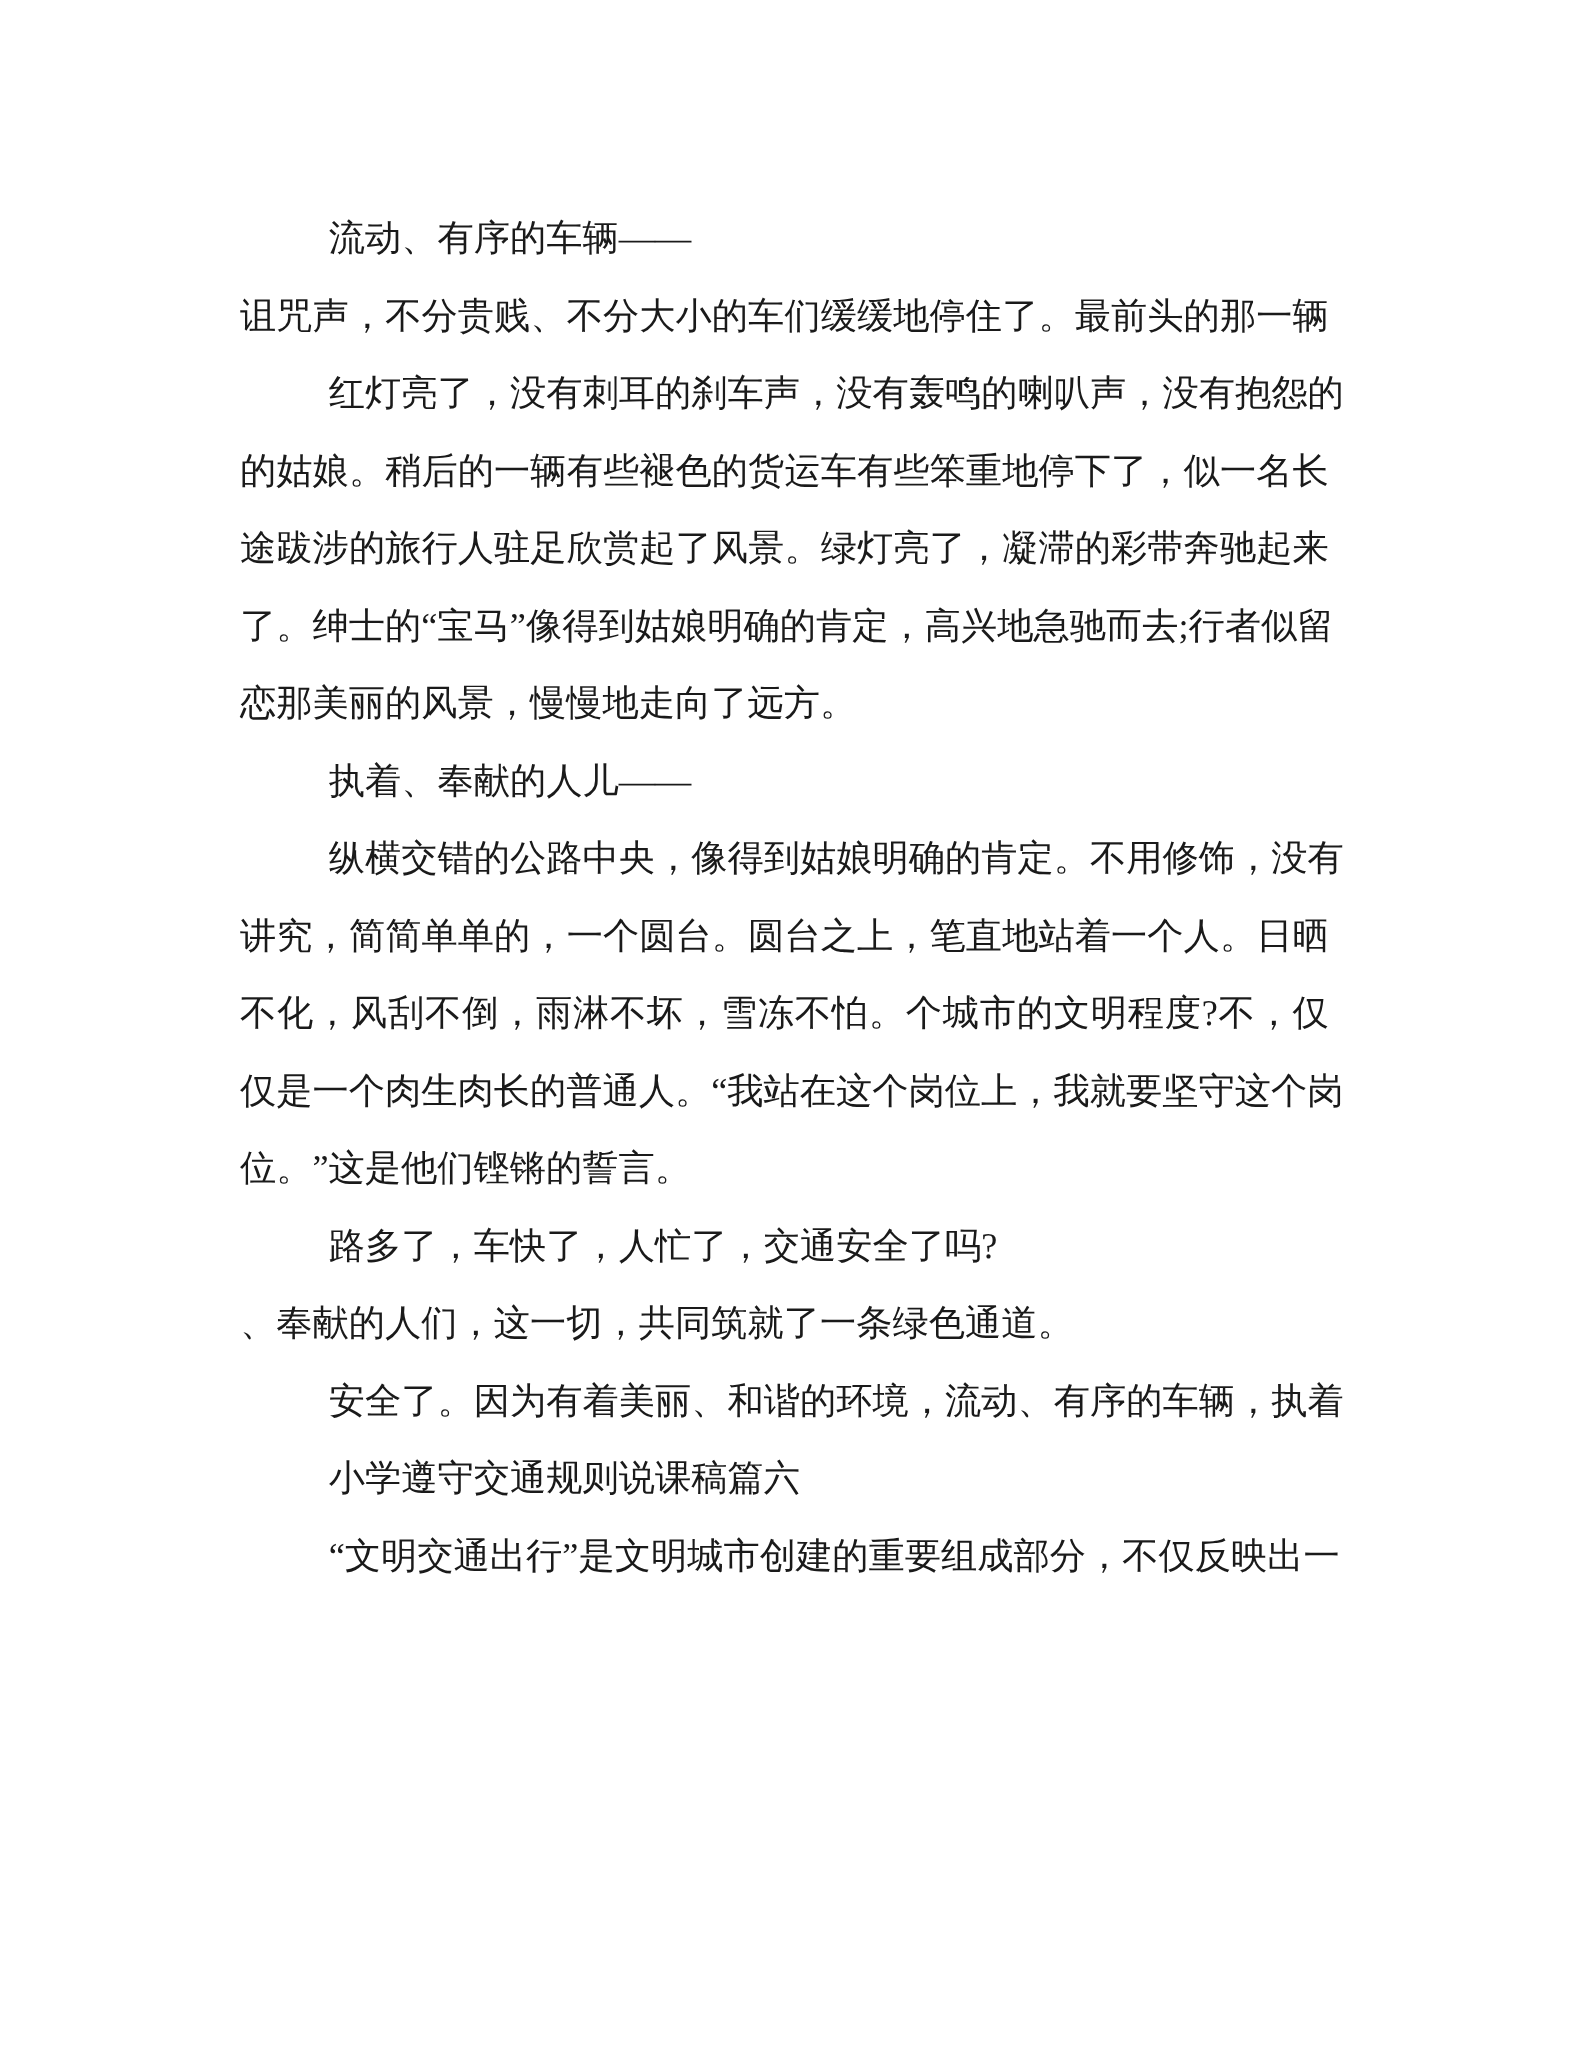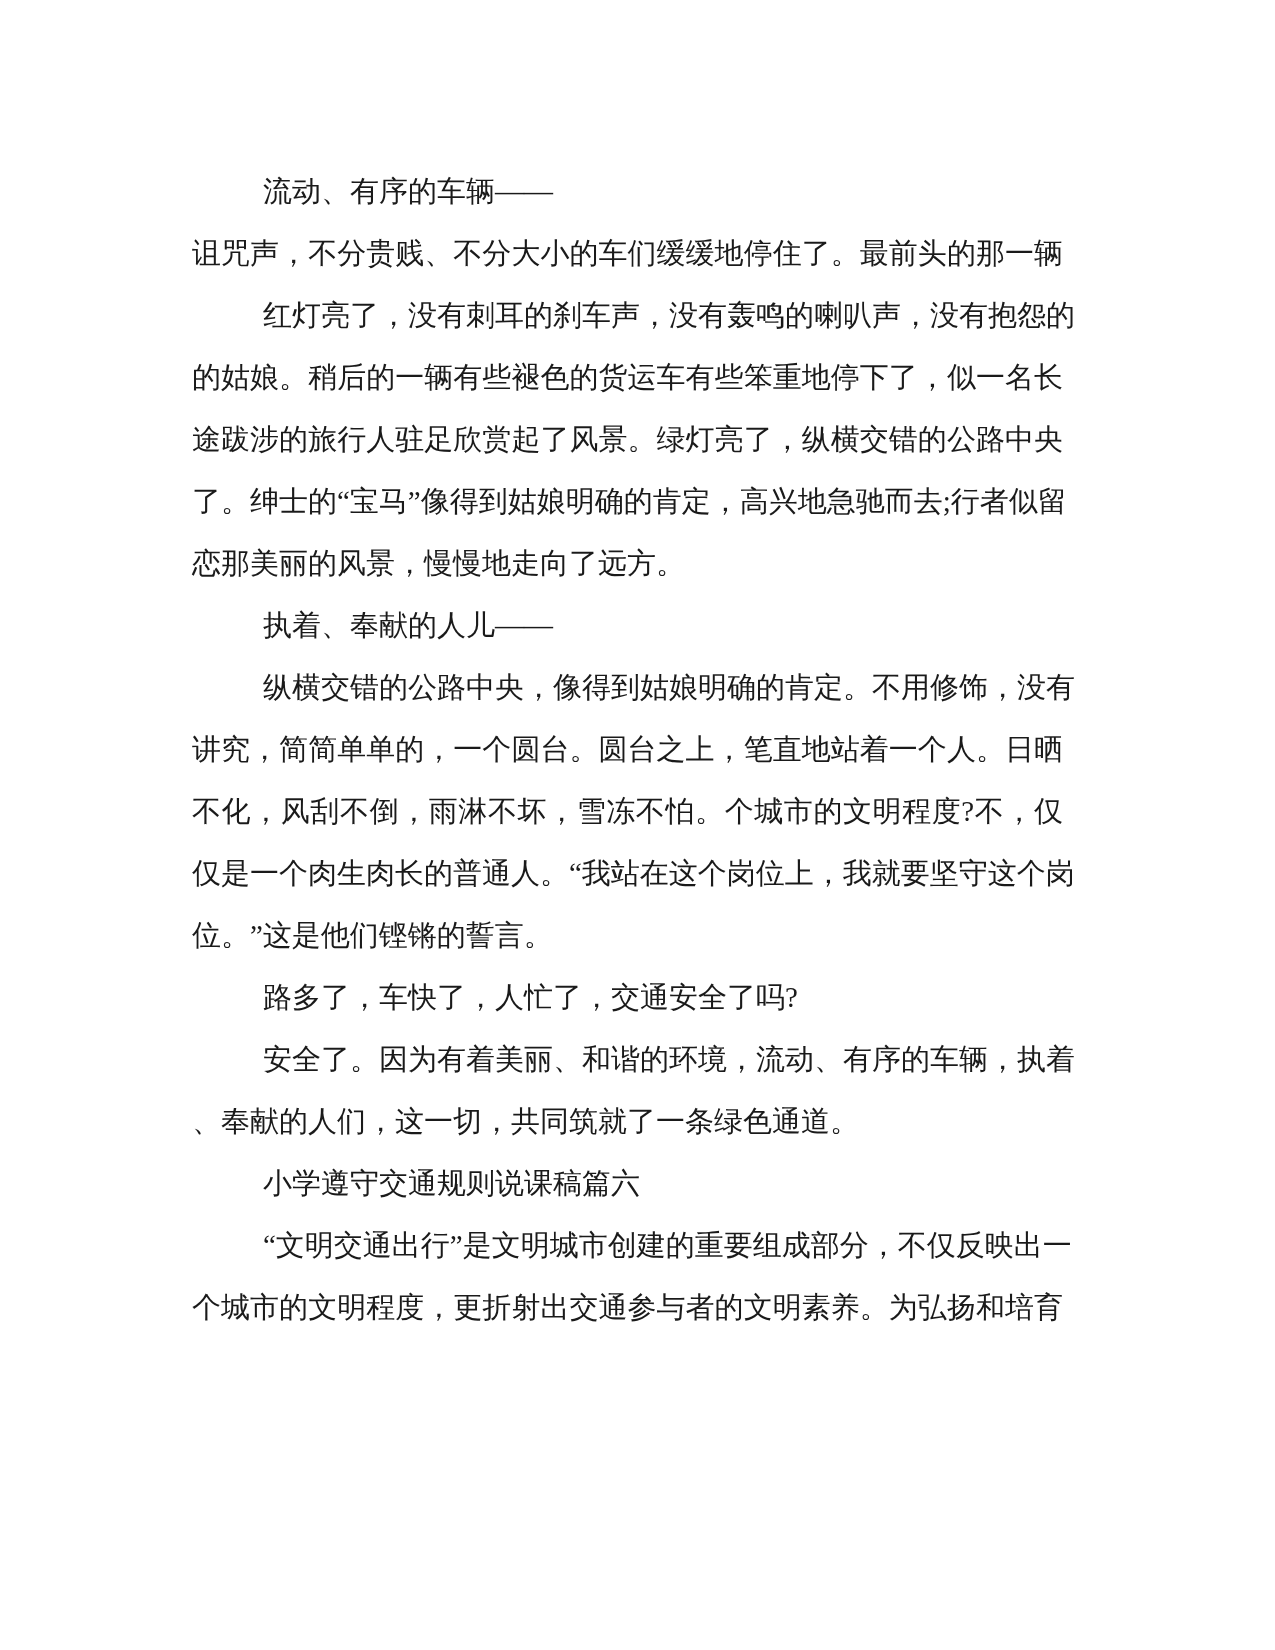--- a/index.html
+++ b/index.html
@@ -43,29 +43,28 @@
 </style>
 </head>
 <body>
 
 <div class="page">
   <div class="doc-body">
       <div class="line indent">流动、有序的车辆——</div>
       <div class="line full">诅咒声，不分贵贱、不分大小的车们缓缓地停住了。最前头的那一辆</div>
       <div class="line indent full">红灯亮了，没有刺耳的刹车声，没有轰鸣的喇叭声，没有抱怨的</div>
       <div class="line full">的姑娘。稍后的一辆有些褪色的货运车有些笨重地停下了，似一名长</div>
-      <div class="line full">途跋涉的旅行人驻足欣赏起了风景。绿灯亮了，纵横交错的公路中央</div>
+      <div class="line full">途跋涉的旅行人驻足欣赏起了风景。绿灯亮了，凝滞的彩带奔驰起来</div>
       <div class="line full">了。绅士的“宝马”像得到姑娘明确的肯定，高兴地急驰而去;行者似留</div>
       <div class="line">恋那美丽的风景，慢慢地走向了远方。</div>
       <div class="line indent">执着、奉献的人儿——</div>
       <div class="line indent full">纵横交错的公路中央，像得到姑娘明确的肯定。不用修饰，没有</div>
       <div class="line full">讲究，简简单单的，一个圆台。圆台之上，笔直地站着一个人。日晒</div>
       <div class="line full">不化，风刮不倒，雨淋不坏，雪冻不怕。个城市的文明程度?不，仅</div>
       <div class="line full">仅是一个肉生肉长的普通人。“我站在这个岗位上，我就要坚守这个岗</div>
       <div class="line">位。”这是他们铿锵的誓言。</div>
       <div class="line indent">路多了，车快了，人忙了，交通安全了吗?</div>
+      <div class="line">、奉献的人们，这一切，共同筑就了一条绿色通道。</div>
       <div class="line indent full">安全了。因为有着美丽、和谐的环境，流动、有序的车辆，执着</div>
-      <div class="line">、奉献的人们，这一切，共同筑就了一条绿色通道。</div>
       <div class="line indent">小学遵守交通规则说课稿篇六</div>
       <div class="line indent full">“文明交通出行”是文明城市创建的重要组成部分，不仅反映出一</div>
-      <div class="line full">个城市的文明程度，更折射出交通参与者的文明素养。为弘扬和培育</div>
     </div>
 </div>
 
 </body></html>

